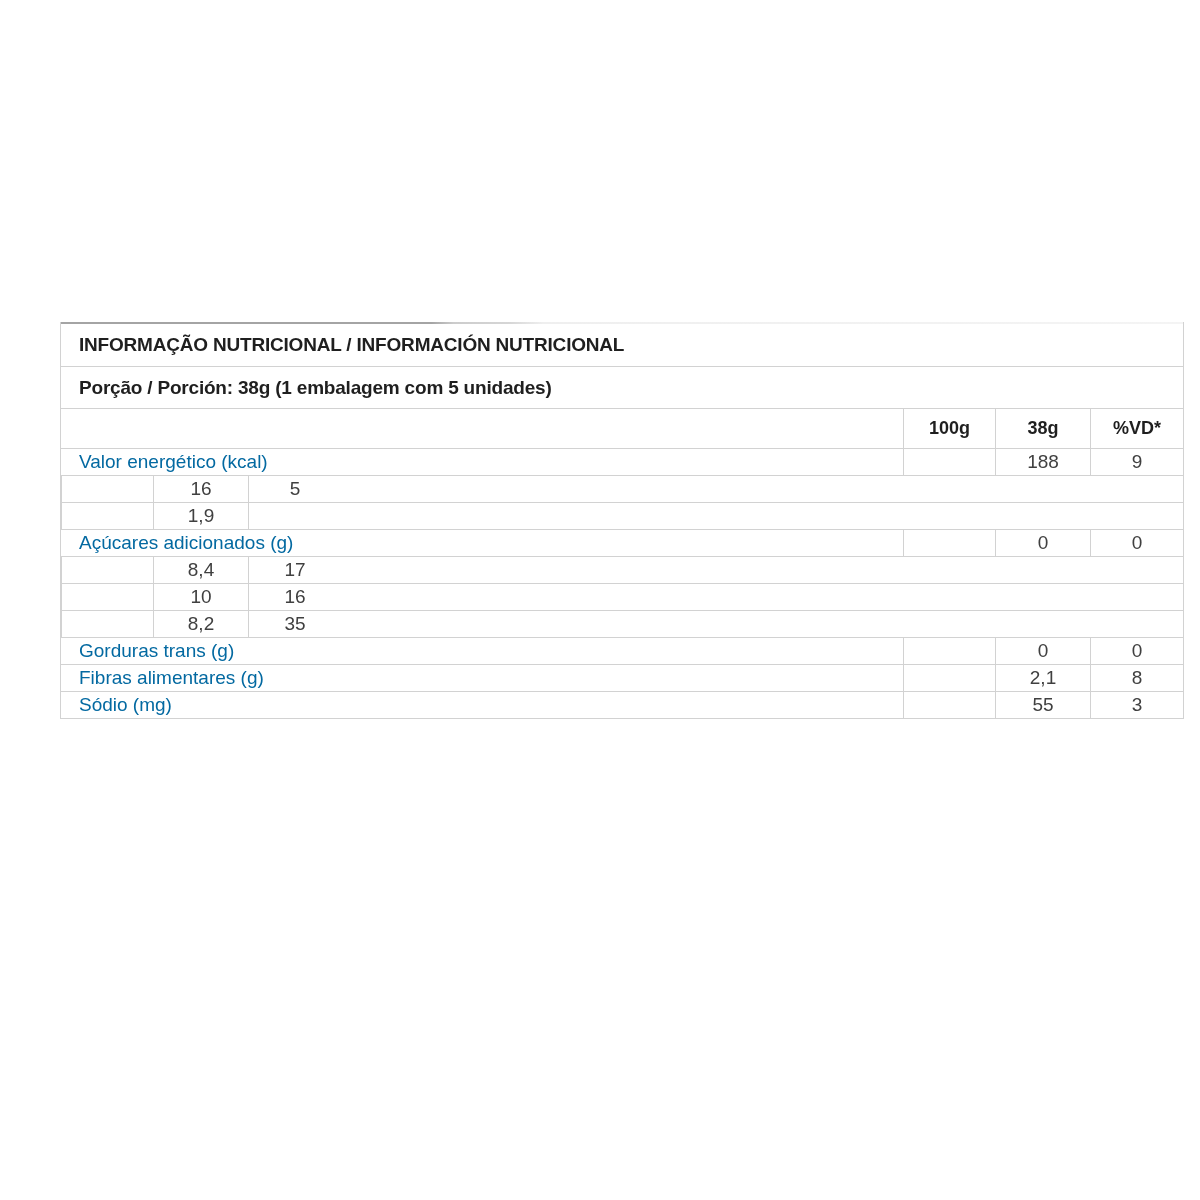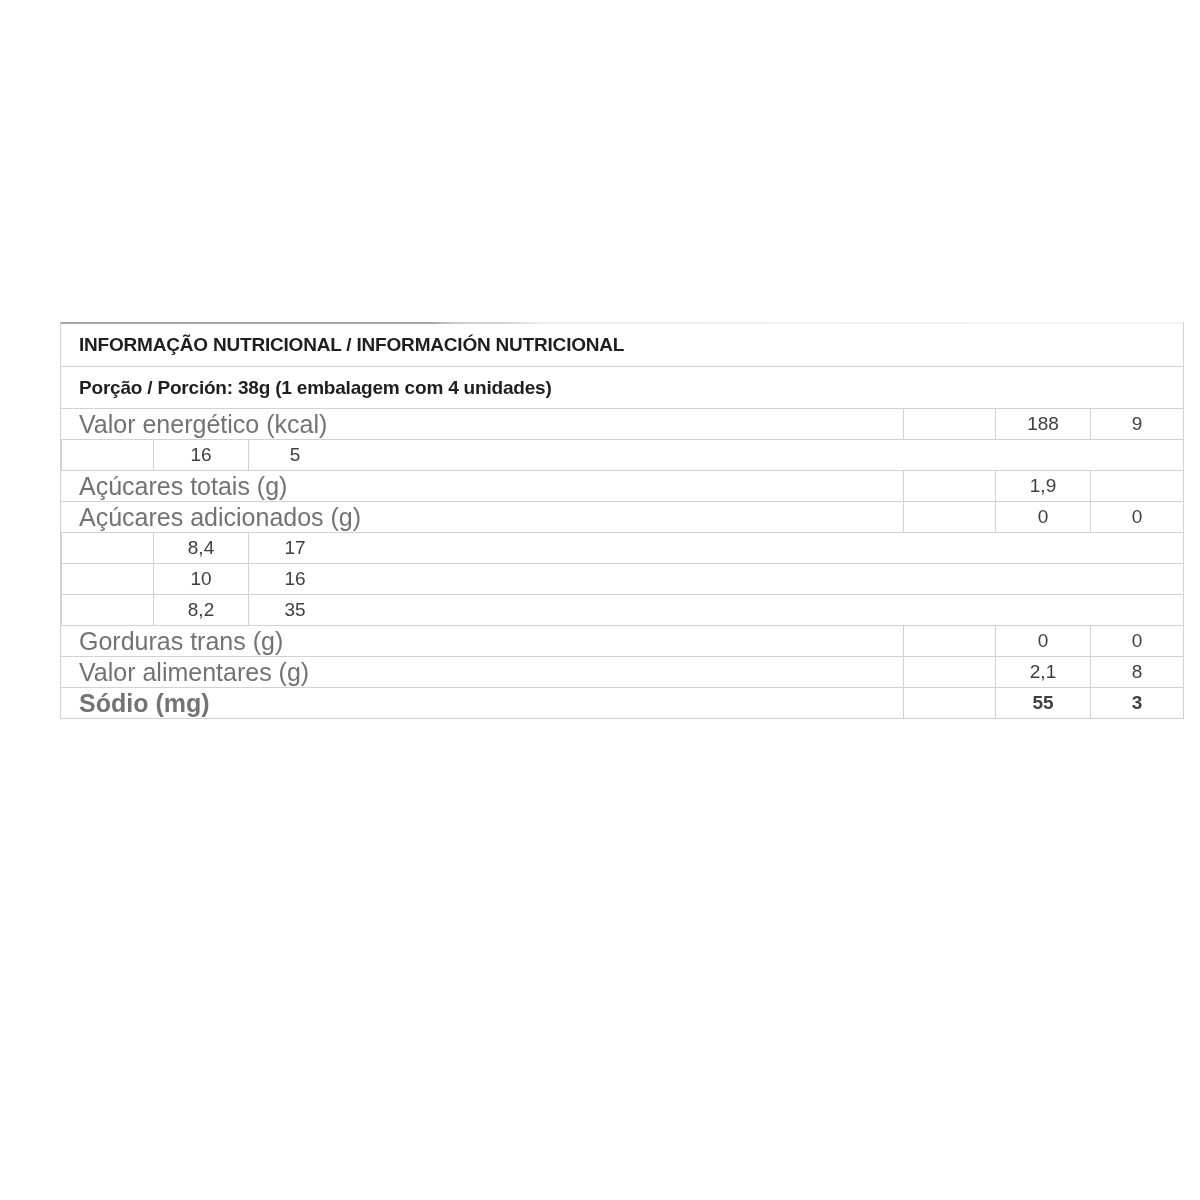--- a/index.html
+++ b/index.html
@@ -36,38 +36,38 @@
       #a4a4a4 0%, #a4a4a4 33%,
       #cccccc 35%, #d6d6d6 40%,
       #efefef 43%, #f4f4f4 100%);
   }
   .row {
     display: flex;
     box-sizing: border-box;
     border-bottom: 1px solid #d2d2d2;
     align-items: stretch;
   }
-  .row:last-child { border-bottom: none; font-weight: bold; }
+  .row:last-child { border-bottom: none; }
   .title-row  { flex: 0 0 43px; align-items: center; padding-left: 18px; }
   .serving-row{ flex: 0 0 42px; align-items: center; padding-left: 18px; }
   .head-row   { flex: 0 0 40px; }
   .data-row   { flex: 1 1 0; }
   .title-text {
     font-size: 19px;
     font-weight: bold;
     color: #1f1f1f;
     letter-spacing: -0.2px;
   }
   .cell-label {
     flex: 1 1 auto;
     display: flex;
     align-items: center;
     padding-left: 18px;
-    font-size: 25px;
-    color: #737373;
+    font-size: 19px;
+    color: #0369a1;
     text-align: right;
   }
   .cell-val {
     display: flex;
     align-items: center;
     justify-content: center;
     border-left: 1px solid #d2d2d2;
     box-sizing: border-box;
     font-size: 19px;
     color: #404040;
@@ -86,39 +86,44 @@
 
 <div class="screen">
   <div class="ntable">
     <div class="top-edge"></div>
 
     <div class="row title-row">
       <span class="title-text">INFORMAÇÃO NUTRICIONAL / INFORMACIÓN NUTRICIONAL</span>
     </div>
 
     <div class="row serving-row">
-      <span class="title-text">Porção / Porción: 38g (1 embalagem com 4 unidades)</span>
+      <span class="title-text">Porção / Porción: 38g (1 embalagem com 5 unidades)</span>
     </div>
 
+    <div class="row head-row">
+      <div class="cell-label"></div>
+      <div class="cell-val col-100g">100g</div>
+      <div class="cell-val col-38g">38g</div>
+      <div class="cell-val col-vd">%VD*</div>
+    </div>
 
     <div class="row data-row">
       <div class="cell-label">Valor energético (kcal)</div>
       <div class="cell-val col-100g"></div>
       <div class="cell-val col-38g">188</div>
       <div class="cell-val col-vd">9</div>
     </div>
 
     <div class="row data-row">
       <div class="cell-val col-100g"></div>
       <div class="cell-val col-38g">16</div>
       <div class="cell-val col-vd">5</div>
     </div>
 
     <div class="row data-row">
-      <div class="cell-label">Açúcares totais (g)</div>
       <div class="cell-val col-100g"></div>
       <div class="cell-val col-38g">1,9</div>
       <div class="cell-val col-vd"></div>
     </div>
 
     <div class="row data-row">
       <div class="cell-label">Açúcares adicionados (g)</div>
       <div class="cell-val col-100g"></div>
       <div class="cell-val col-38g">0</div>
       <div class="cell-val col-vd">0</div>
@@ -143,21 +148,21 @@
     </div>
 
     <div class="row data-row">
       <div class="cell-label">Gorduras trans (g)</div>
       <div class="cell-val col-100g"></div>
       <div class="cell-val col-38g">0</div>
       <div class="cell-val col-vd">0</div>
     </div>
 
     <div class="row data-row">
-      <div class="cell-label">Valor alimentares (g)</div>
+      <div class="cell-label">Fibras alimentares (g)</div>
       <div class="cell-val col-100g"></div>
       <div class="cell-val col-38g">2,1</div>
       <div class="cell-val col-vd">8</div>
     </div>
 
     <div class="row data-row">
       <div class="cell-label">Sódio (mg)</div>
       <div class="cell-val col-100g"></div>
       <div class="cell-val col-38g">55</div>
       <div class="cell-val col-vd">3</div>

